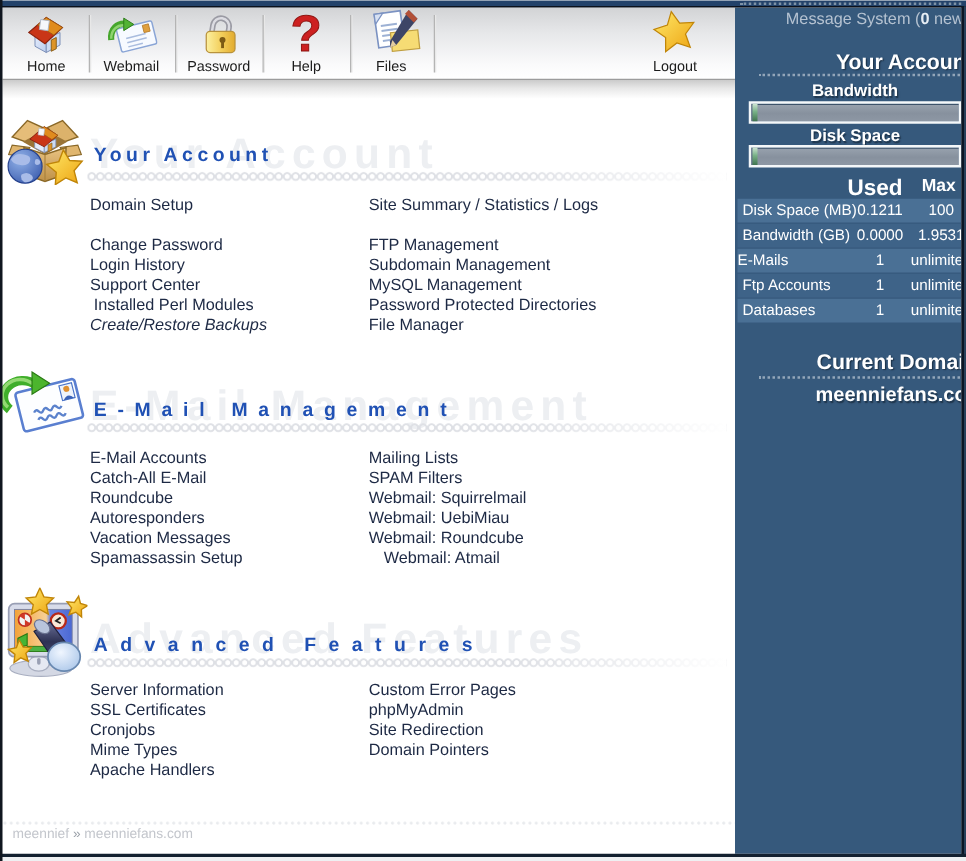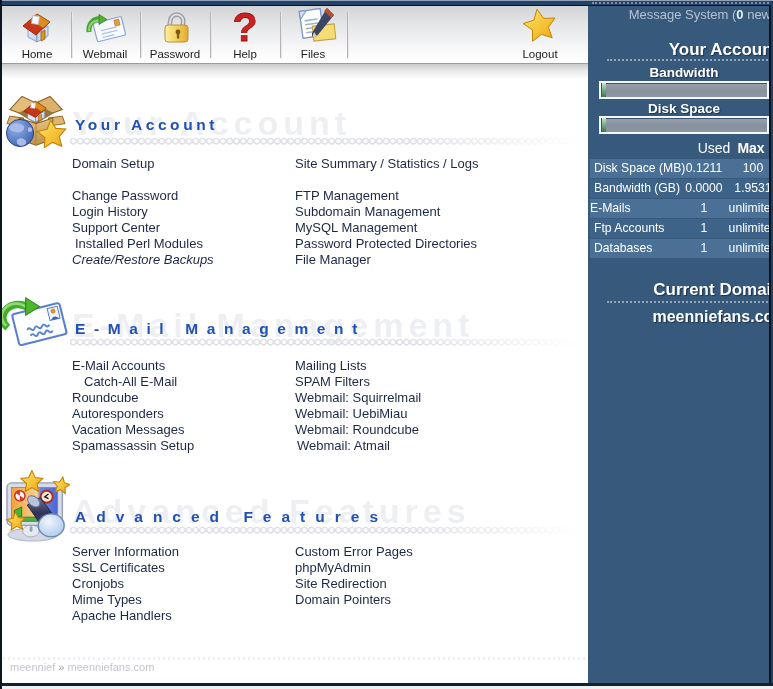--- a/index.html
+++ b/index.html
@@ -155,31 +155,31 @@
   <div class="link" style="left:295px; top:204px;">Subdomain Management</div>
   <div class="link" style="left:295px; top:220px;">MySQL Management</div>
   <div class="link" style="left:295px; top:236px;">Password Protected Directories</div>
   <div class="link" style="left:295px; top:252px;">File Manager</div>
 
   <div class="watermark" style="left:72px; top:308px;">E-Mail Management</div>
   <div class="heading" style="left:75px; top:320px; letter-spacing:8.6px;">E-Mail Management</div>
   <div class="dots" style="left:70px; top:337px; width:511px;"></div>
   <div class="dotfade" style="left:300px; top:336px; width:281px; height:12px;"></div>
   <div class="link" style="left:72px; top:358px;">E-Mail Accounts</div>
-  <div class="link" style="left:72px; top:374px;margin-left:12px;">Catch-All E-Mail</div>
+  <div class="link" style="left:72px; top:374px;">Catch-All E-Mail</div>
   <div class="link" style="left:72px; top:390px;">Roundcube</div>
   <div class="link" style="left:72px; top:406px;">Autoresponders</div>
   <div class="link" style="left:72px; top:422px;">Vacation Messages</div>
   <div class="link" style="left:72px; top:438px;">Spamassassin Setup</div>
   <div class="link" style="left:295px; top:358px;">Mailing Lists</div>
   <div class="link" style="left:295px; top:374px;">SPAM Filters</div>
   <div class="link" style="left:295px; top:390px;">Webmail: Squirrelmail</div>
   <div class="link" style="left:295px; top:406px;">Webmail: UebiMiau</div>
   <div class="link" style="left:295px; top:422px;">Webmail: Roundcube</div>
-  <div class="link" style="left:297px; top:438px;">Webmail: Atmail</div>
+  <div class="link" style="left:307px; top:438px;">Webmail: Atmail</div>
 
   <div class="watermark" style="left:72px; top:494px;">Advanced Features</div>
   <div class="heading" style="left:75px; top:508px; letter-spacing:10px;">Advanced Features</div>
   <div class="dots" style="left:70px; top:525px; width:511px;"></div>
   <div class="dotfade" style="left:300px; top:524px; width:281px; height:12px;"></div>
   <div class="link" style="left:72px; top:544px;">Server Information</div>
   <div class="link" style="left:72px; top:560px;">SSL Certificates</div>
   <div class="link" style="left:72px; top:576px;">Cronjobs</div>
   <div class="link" style="left:72px; top:592px;">Mime Types</div>
   <div class="link" style="left:72px; top:608px;">Apache Handlers</div>
@@ -196,21 +196,21 @@
     <div class="sa ctr shead" style="left:0; top:34px; width:271px;">Your Account</div>
     <div class="sa sdots" style="left:19px; top:53px; width:249px;"></div>
     <div class="sa ctr blabel" style="left:0; top:59px; width:192px;">Bandwidth</div>
     <div class="sa bar" style="left:11px; top:75px; width:170px;">
         <div class="fill"></div>
       </div>
     <div class="sa ctr blabel" style="left:0; top:95px; width:192px;">Disk Space</div>
     <div class="sa bar" style="left:11px; top:110px; width:170px;">
         <div class="fill"></div>
       </div>
-    <div class="sa ctr" style="left:70px; top:134px; width:112px; font-size:14px; font-weight:normal;">Used</div>
+    <div class="sa ctr" style="left:56px; top:134px; width:112px; font-size:18px; font-weight:bold;">Used</div>
     <div class="sa ctr" style="left:107px; top:134px; width:112px; font-size:14px; font-weight:bold;">Max</div>
     <div class="sa srow rowA" style="left:2px; top:153px; width:258px;"><span style="padding-left:4px;">Disk Space (MB)</span><span class="cell-used">0.1211</span><span class="cell-max">100</span></div>
     <div class="sa srow rowB" style="left:2px; top:173px; width:258px;"><span style="padding-left:4px;">Bandwidth (GB)</span><span class="cell-used">0.0000</span><span class="cell-max">1.9531</span></div>
     <div class="sa srow rowA" style="left:2px; top:193px; width:258px;"><span style="padding-left:0;">E-Mails</span><span class="cell-used">1</span><span class="cell-max">unlimited</span></div>
     <div class="sa srow rowB" style="left:2px; top:213px; width:258px;"><span style="padding-left:4px;">Ftp Accounts</span><span class="cell-used">1</span><span class="cell-max">unlimited</span></div>
     <div class="sa srow rowA" style="left:2px; top:233px; width:258px;"><span style="padding-left:4px;">Databases</span><span class="cell-used">1</span><span class="cell-max">unlimited</span></div>
     <div class="sa ctr shead" style="left:0; top:274px; width:259px;">Current Domain</div>
     <div class="sa sdots" style="left:19px; top:295px; width:249px;"></div>
     <div class="sa ctr" style="left:0; top:302px; width:264px; font-size:16px; font-weight:bold; text-shadow:1px 1px 1px #1d3349;">meenniefans.com</div>
   </div>

